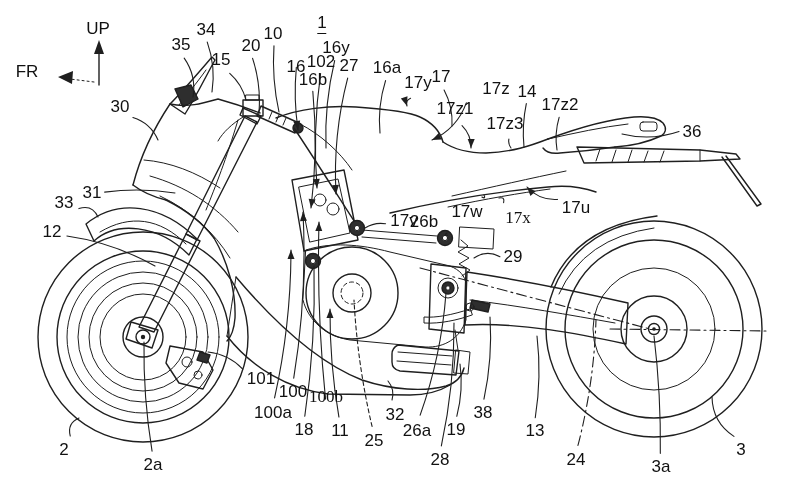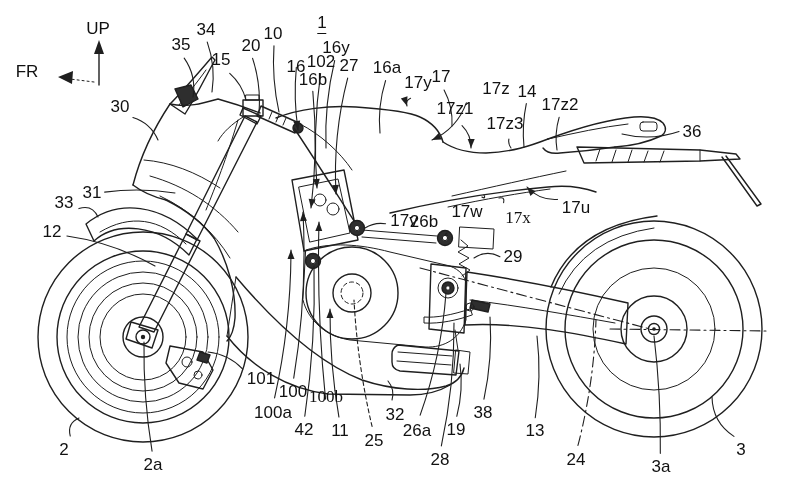--- a/index.html
+++ b/index.html
@@ -271,21 +271,21 @@
     <div class="ref-label" style="left: 424px; top: 221px;">26b</div>
     <div class="ref-label" style="left: 467px; top: 211px;">17w</div>
     <div class="ref-label" style="left: 518px; top: 217px; font-family: Liberation Serif, serif;">17x</div>
     <div class="ref-label" style="left: 576px; top: 207px;">17u</div>
     <div class="ref-label" style="left: 513px; top: 256px;">29</div>
     <div class="ref-label" style="left: 64px; top: 449px;">2</div>
     <div class="ref-label" style="left: 153px; top: 464px;">2a</div>
     <div class="ref-label" style="left: 261px; top: 378px;">101</div>
     <div class="ref-label" style="left: 293px; top: 391px;">100</div>
     <div class="ref-label" style="left: 273px; top: 412px;">100a</div>
-    <div class="ref-label" style="left: 304px; top: 429px;">42</div>
+    <div class="ref-label" style="left: 304px; top: 429px;">18</div>
     <div class="ref-label" style="left: 326px; top: 396px; font-family: Liberation Serif, serif;">100b</div>
     <div class="ref-label" style="left: 340px; top: 430px;">11</div>
     <div class="ref-label" style="left: 374px; top: 440px;">25</div>
     <div class="ref-label" style="left: 395px; top: 414px;">32</div>
     <div class="ref-label" style="left: 417px; top: 430px;">26a</div>
     <div class="ref-label" style="left: 440px; top: 459px;">28</div>
     <div class="ref-label" style="left: 456px; top: 429px;">19</div>
     <div class="ref-label" style="left: 483px; top: 412px;">38</div>
     <div class="ref-label" style="left: 535px; top: 430px;">13</div>
     <div class="ref-label" style="left: 576px; top: 459px;">24</div>

